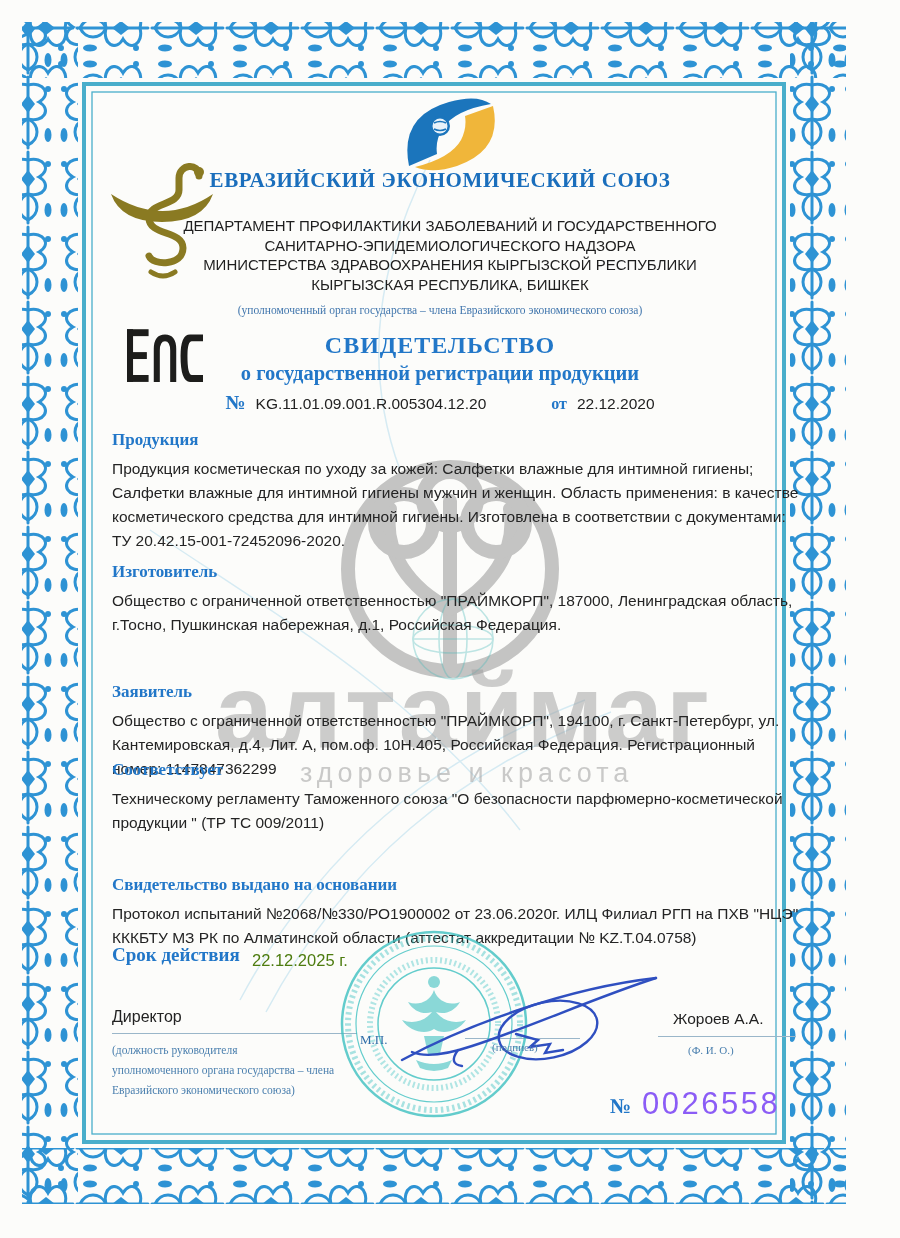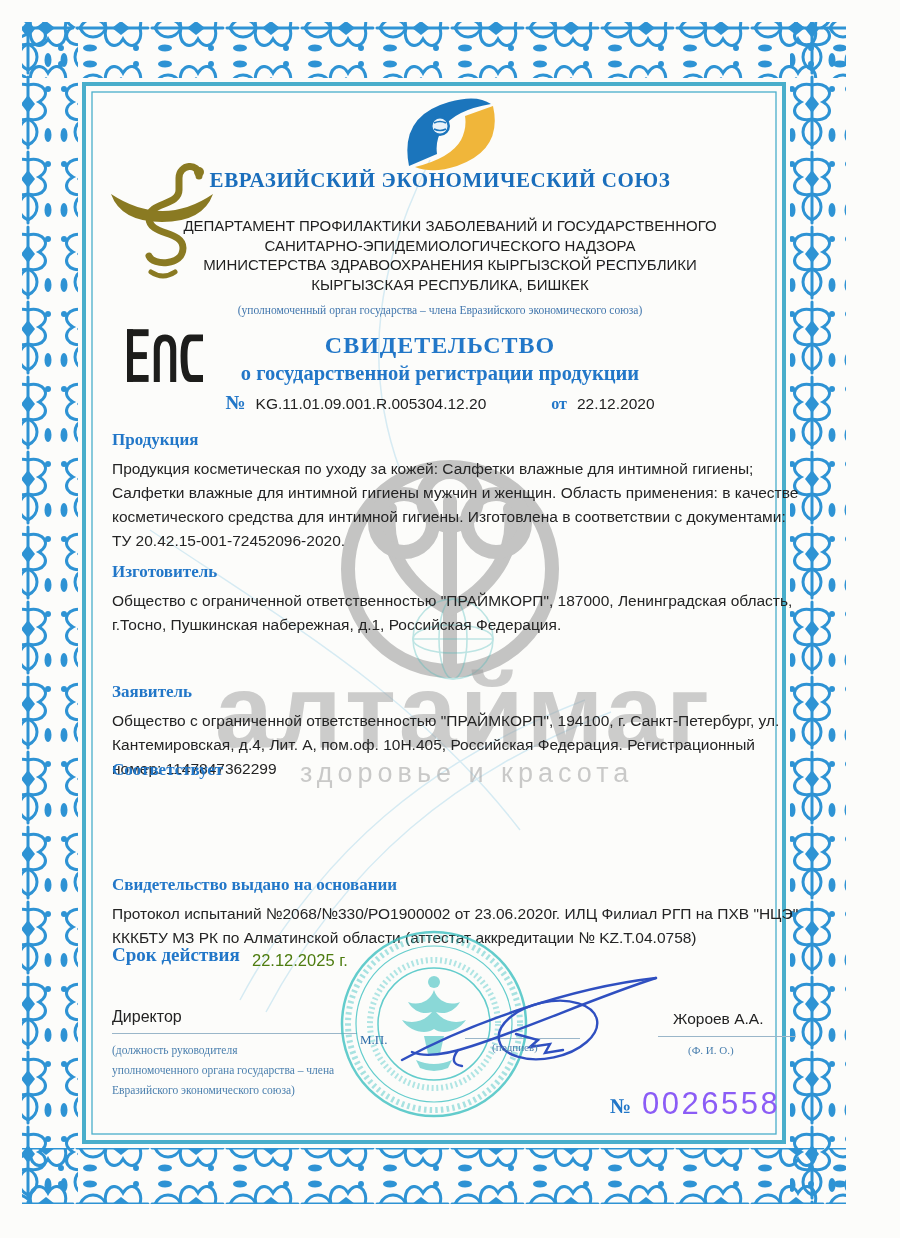--- a/index.html
+++ b/index.html
@@ -184,20 +184,21 @@
     <p>Общество с ограниченной ответственностью "ПРАЙМКОРП", 187000, Ленинградская область, г.Тосно, Пушкинская набережная, д.1, Российская Федерация.</p>
   </section>
 
   <section class="sec layer-content" style="top:682px">
     <h3>Заявитель</h3>
     <p>Общество с ограниченной ответственностью "ПРАЙМКОРП", 194100, г. Санкт-Петербург, ул. Кантемировская, д.4, Лит. А, пом.оф. 10Н.405, Российская Федерация. Регистрационный номер: 1147847362299</p>
   </section>
 
   <section class="sec layer-content" style="top:760px">
     <h3>Соответствует</h3>
+    <p>Техническому регламенту Таможенного союза "О безопасности парфюмерно-косметической продукции " (ТР ТС 009/2011)</p>
   </section>
 
   <section class="sec layer-content" style="top:875px">
     <h3>Свидетельство выдано на основании</h3>
     <p>Протокол испытаний №2068/№330/РО1900002 от 23.06.2020г. ИЛЦ Филиал РГП на ПХВ "НЦЭ" КККБТУ МЗ РК по Алматинской области (аттестат аккредитации № KZ.Т.04.0758)</p>
   </section>
 
   <div class="abs layer-content validity-label">Срок действия</div>
   <div class="abs layer-content validity-value">22.12.2025 г.</div>
 

